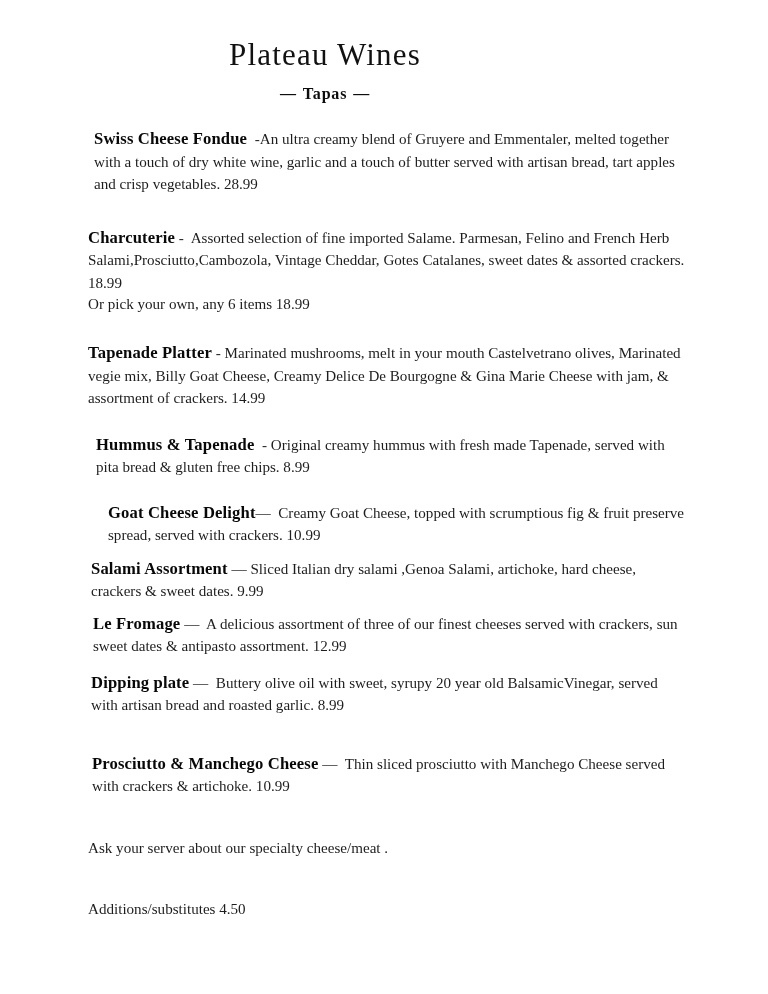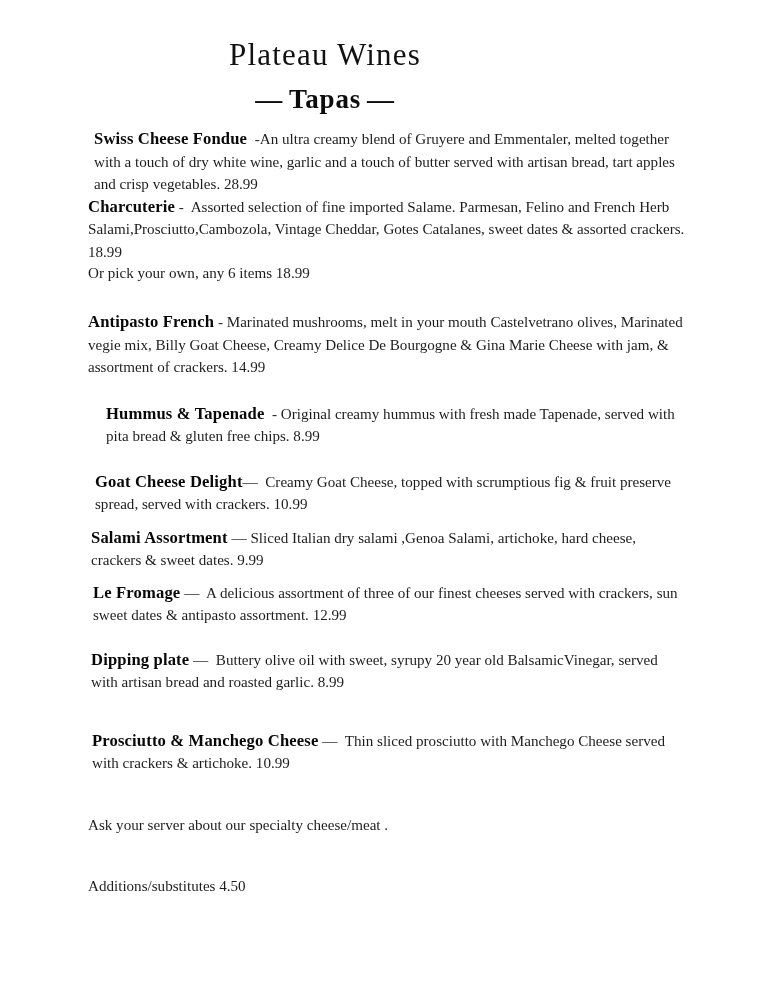--- a/index.html
+++ b/index.html
@@ -34,21 +34,21 @@
     font-family: "Liberation Serif", "DejaVu Serif", serif;
     font-size: 31px;
     font-weight: 400;
     letter-spacing: 1.2px;
     color: #111;
     line-height: 1.1;
     margin: 0;
   }
   .section-title {
     font-family: "Liberation Serif", "DejaVu Serif", serif;
-    font-size: 27px;
+    font-size: 16px;
     font-weight: 700;
     letter-spacing: 0.8px;
     color: #0d0d0d;
     margin: 13px 0 0 0;
     line-height: 1.1;
   }
   .section-title .dash {
     font-weight: 700;
     padding: 0 6px;
   }
@@ -121,58 +121,58 @@
 
   <div class="header">
     <div class="restaurant-title">Plateau Wines</div>
     <div class="section-title">
       <span class="dash">—</span><span>Tapas</span><span class="dash">—</span>
     </div>
   </div>
 
   <div class="menu-body">
 
-    <div class="menu-item" style="margin-left:6px; ">
+    <div class="menu-item" style="margin-left:6px; margin-bottom:31px;">
       <div class="item-block">
         <span class="item-name">Swiss Cheese Fondue</span><span class="item-sep">&nbsp; </span><span class="item-sep">-</span><span class="item-desc">An ultra creamy blend of Gruyere and Emmentaler, melted together with a touch of dry white wine, garlic and a touch of butter served with artisan bread, tart apples and crisp vegetables. 28.99</span>
       </div>
     </div>
 
     <div class="menu-item" style="margin-left:0px; margin-bottom:27px;">
       <div class="item-block">
         <span class="item-name">Charcuterie</span><span class="item-sep"> </span><span class="item-sep">-</span><span class="item-desc">&nbsp; </span><span class="item-desc">Assorted selection of fine imported Salame. Parmesan, Felino and French Herb Salami,Prosciutto,Cambozola, Vintage Cheddar, Gotes Catalanes, sweet dates &amp; assorted crackers.   18.99</span>
       </div>
       <span class="item-extra">Or pick your own, any 6 items 18.99</span>
     </div>
 
     <div class="menu-item" style="margin-left:0px; margin-bottom:24px;">
       <div class="item-block">
-        <span class="item-name">Antipasto French</span><span class="item-sep"> </span><span class="item-sep">-</span><span class="item-desc"> </span><span class="item-desc">Marinated mushrooms, melt in your mouth Castelvetrano olives, Marinated vegie mix, Billy Goat Cheese, Creamy Delice De Bourgogne &amp; Gina Marie Cheese with jam, &amp; assortment of  crackers.  14.99</span>
-      </div>
-    </div>
-
-    <div class="menu-item" style="margin-left:18px; margin-bottom:23px;">
+        <span class="item-name">Tapenade Platter</span><span class="item-sep"> </span><span class="item-sep">-</span><span class="item-desc"> </span><span class="item-desc">Marinated mushrooms, melt in your mouth Castelvetrano olives, Marinated vegie mix, Billy Goat Cheese, Creamy Delice De Bourgogne &amp; Gina Marie Cheese with jam, &amp; assortment of  crackers.  14.99</span>
+      </div>
+    </div>
+
+    <div class="menu-item" style="margin-left:8px; margin-bottom:23px;">
       <div class="item-block">
         <span class="item-name">Hummus &amp; Tapenade</span><span class="item-sep">&nbsp; </span><span class="item-sep">-</span><span class="item-desc"> </span><span class="item-desc">Original creamy hummus with fresh made Tapenade, served with pita bread &amp; gluten free chips.  8.99</span>
       </div>
     </div>
 
-    <div class="menu-item" style="margin-left:7px; margin-bottom:11px;">
+    <div class="menu-item" style="margin-left:20px; margin-bottom:11px;">
       <div class="item-block">
         <span class="item-name">Goat Cheese Delight</span><span class="item-sep">—</span><span class="item-desc">&nbsp; </span><span class="item-desc">Creamy Goat Cheese, topped with scrumptious fig &amp; fruit preserve spread, served with crackers.  10.99</span>
       </div>
     </div>
 
     <div class="menu-item" style="margin-left:3px; margin-bottom:10px;">
       <div class="item-block">
         <span class="item-name">Salami Assortment</span><span class="item-sep"> </span><span class="item-sep">—</span><span class="item-desc"> </span><span class="item-desc">Sliced Italian dry salami ,Genoa Salami, artichoke, hard cheese, crackers &amp; sweet dates.   9.99</span>
       </div>
     </div>
 
-    <div class="menu-item" style="margin-left:5px; margin-bottom:22px;">
+    <div class="menu-item" style="margin-left:5px; margin-bottom:14px;">
       <div class="item-block">
         <span class="item-name">Le Fromage</span><span class="item-sep"> </span><span class="item-sep">—</span><span class="item-desc">&nbsp; </span><span class="item-desc">A delicious assortment of three of our finest cheeses served with crackers, sun sweet dates &amp; antipasto assortment.  12.99</span>
       </div>
     </div>
 
     <div class="menu-item" style="margin-left:3px; margin-bottom:36px;">
       <div class="item-block">
         <span class="item-name">Dipping plate</span><span class="item-sep"> </span><span class="item-sep">—</span><span class="item-desc">&nbsp; </span><span class="item-desc">Buttery olive oil with sweet, syrupy 20 year old BalsamicVinegar, served with artisan bread and roasted garlic. 8.99</span>
       </div>
     </div>

